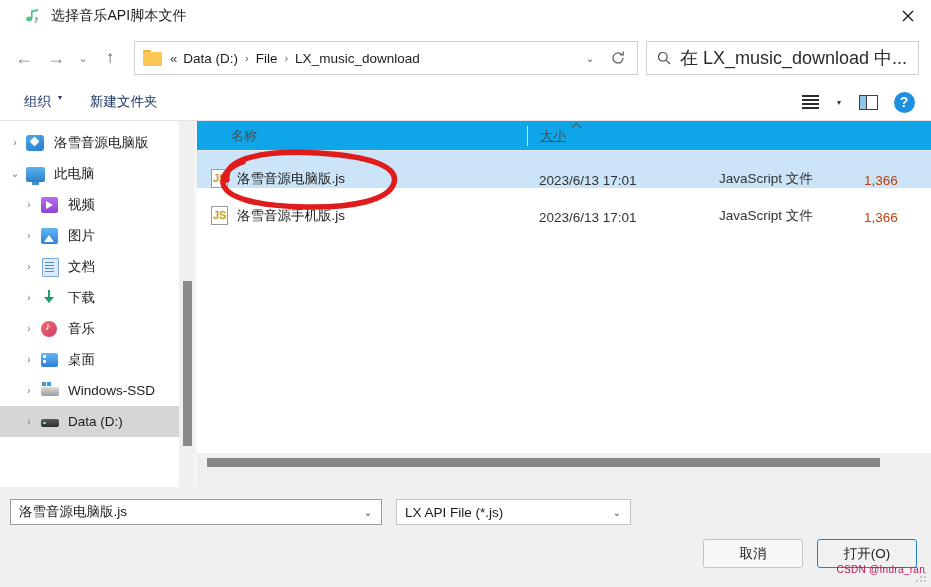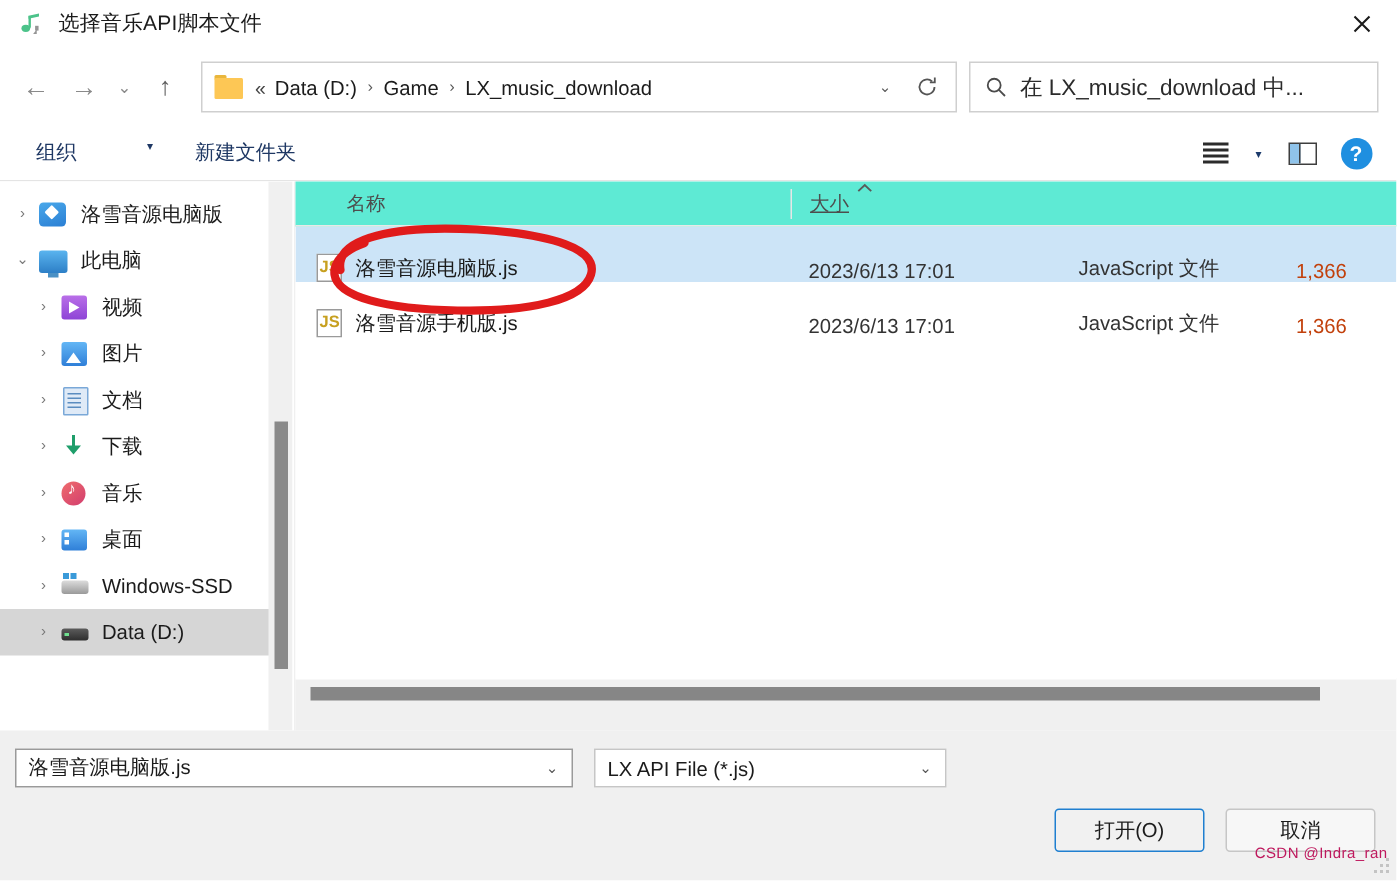--- a/index.html
+++ b/index.html
@@ -26,21 +26,21 @@
     flex-direction: column;
   }
 
   
   .titlebar {
     height: 32px;
     min-height: 32px;
     display: flex;
     align-items: center;
     background: #ffffff;
-    padding-left: 12px;
+    padding-left: 24px;
     position: relative;
   }
   .title-icon {
     width: 18px;
     height: 18px;
     margin-right: 9px;
     position: relative;
     flex: 0 0 auto;
   }
   .title-text {
@@ -150,21 +150,21 @@
     box-sizing: border-box;
     min-width: 0;
   }
   .search-ico {
     flex: 0 0 auto;
     margin-right: 9px;
     color: #4b4b4b;
     display: flex;
   }
   .search-ph {
-    font-size: 15px;
+    font-size: 18px;
     color: #2b2b2b;
     white-space: nowrap;
     overflow: hidden;
     text-overflow: ellipsis;
   }
 
   
   .cmdbar {
     height: 36px;
     min-height: 36px;
@@ -174,21 +174,20 @@
     background: #ffffff;
     padding: 0 10px 0 18px;
   }
   .cmd-item {
     font-size: 13.5px;
     color: #1f3864;
     display: flex;
     align-items: flex-start;
     padding: 4px 6px;
     margin-right: 16px;
-    gap: 40px;
   }
   .cmd-item .caret {
     font-size: 8px;
     margin-left: 7px;
     color: #1f3864;
   }
   .cmd-right {
     margin-left: auto;
     display: flex;
     align-items: center;
@@ -290,21 +289,21 @@
     background: #ffffff;
     border-left: 1px solid #f0f0f0;
   }
   .col-head {
     height: 29px;
     min-height: 29px;
     display: flex;
     align-items: center;
     border-bottom: 1px solid #e8e8e8;
     position: relative;
-    background: #5eead4;
+    background: #0ea5e9;
   }
   .col-head .ch {
     font-size: 13px;
     color: #4d4d4d;
     padding-left: 12px;
     box-sizing: border-box;
     height: 20px;
     display: flex;
     align-items: center;
     border-left: 1px solid #e6e6e6;
@@ -542,21 +541,21 @@
 
     <div class="addressbar">
       <div class="folder-icon">
         <div class="tab"></div>
           <div class="body"></div>
       </div>
       <div class="crumbs">
         <span class="crumb-lead">«</span>
         <span>Data (D:)</span>
         <span class="crumb-chevron">›</span>
-        <span>Game</span>
+        <span>File</span>
         <span class="crumb-chevron">›</span>
         <span>LX_music_download</span>
       </div>
       <div class="addr-drop">⌄</div>
       <div class="addr-refresh">
         <svg width="14" height="14" viewBox="0 0 14 14">
           <path d="M12 7 a5 5 0 1 1 -1.6 -3.7" fill="none" stroke="#555" stroke-width="1.2"></path>
           <path d="M12.2 0.6 L12.2 3.9 L8.9 3.9" fill="none" stroke="#555" stroke-width="1.2"></path>
         </svg>
       </div>
@@ -745,22 +744,22 @@
         <span class="val">洛雪音源电脑版.js</span>
         <span class="dd">⌄</span>
       </div>
       <div class="ftype">
         <span class="val">LX API File (*.js)</span>
         <span class="dd">⌄</span>
       </div>
     </div>
 
     <div class="btn-row">
+      <div class="btn">取消</div>
       <div class="btn primary">打开(O)</div>
-      <div class="btn">取消</div>
     </div>
 
     <div class="watermark">CSDN @Indra_ran</div>
 
     <div class="grip">
       <i style="left:8px;top:8px"></i>
         <i style="left:4px;top:8px"></i>
         <i style="left:8px;top:4px"></i>
       <i style="left:0px;top:8px"></i>
         <i style="left:4px;top:4px"></i>

